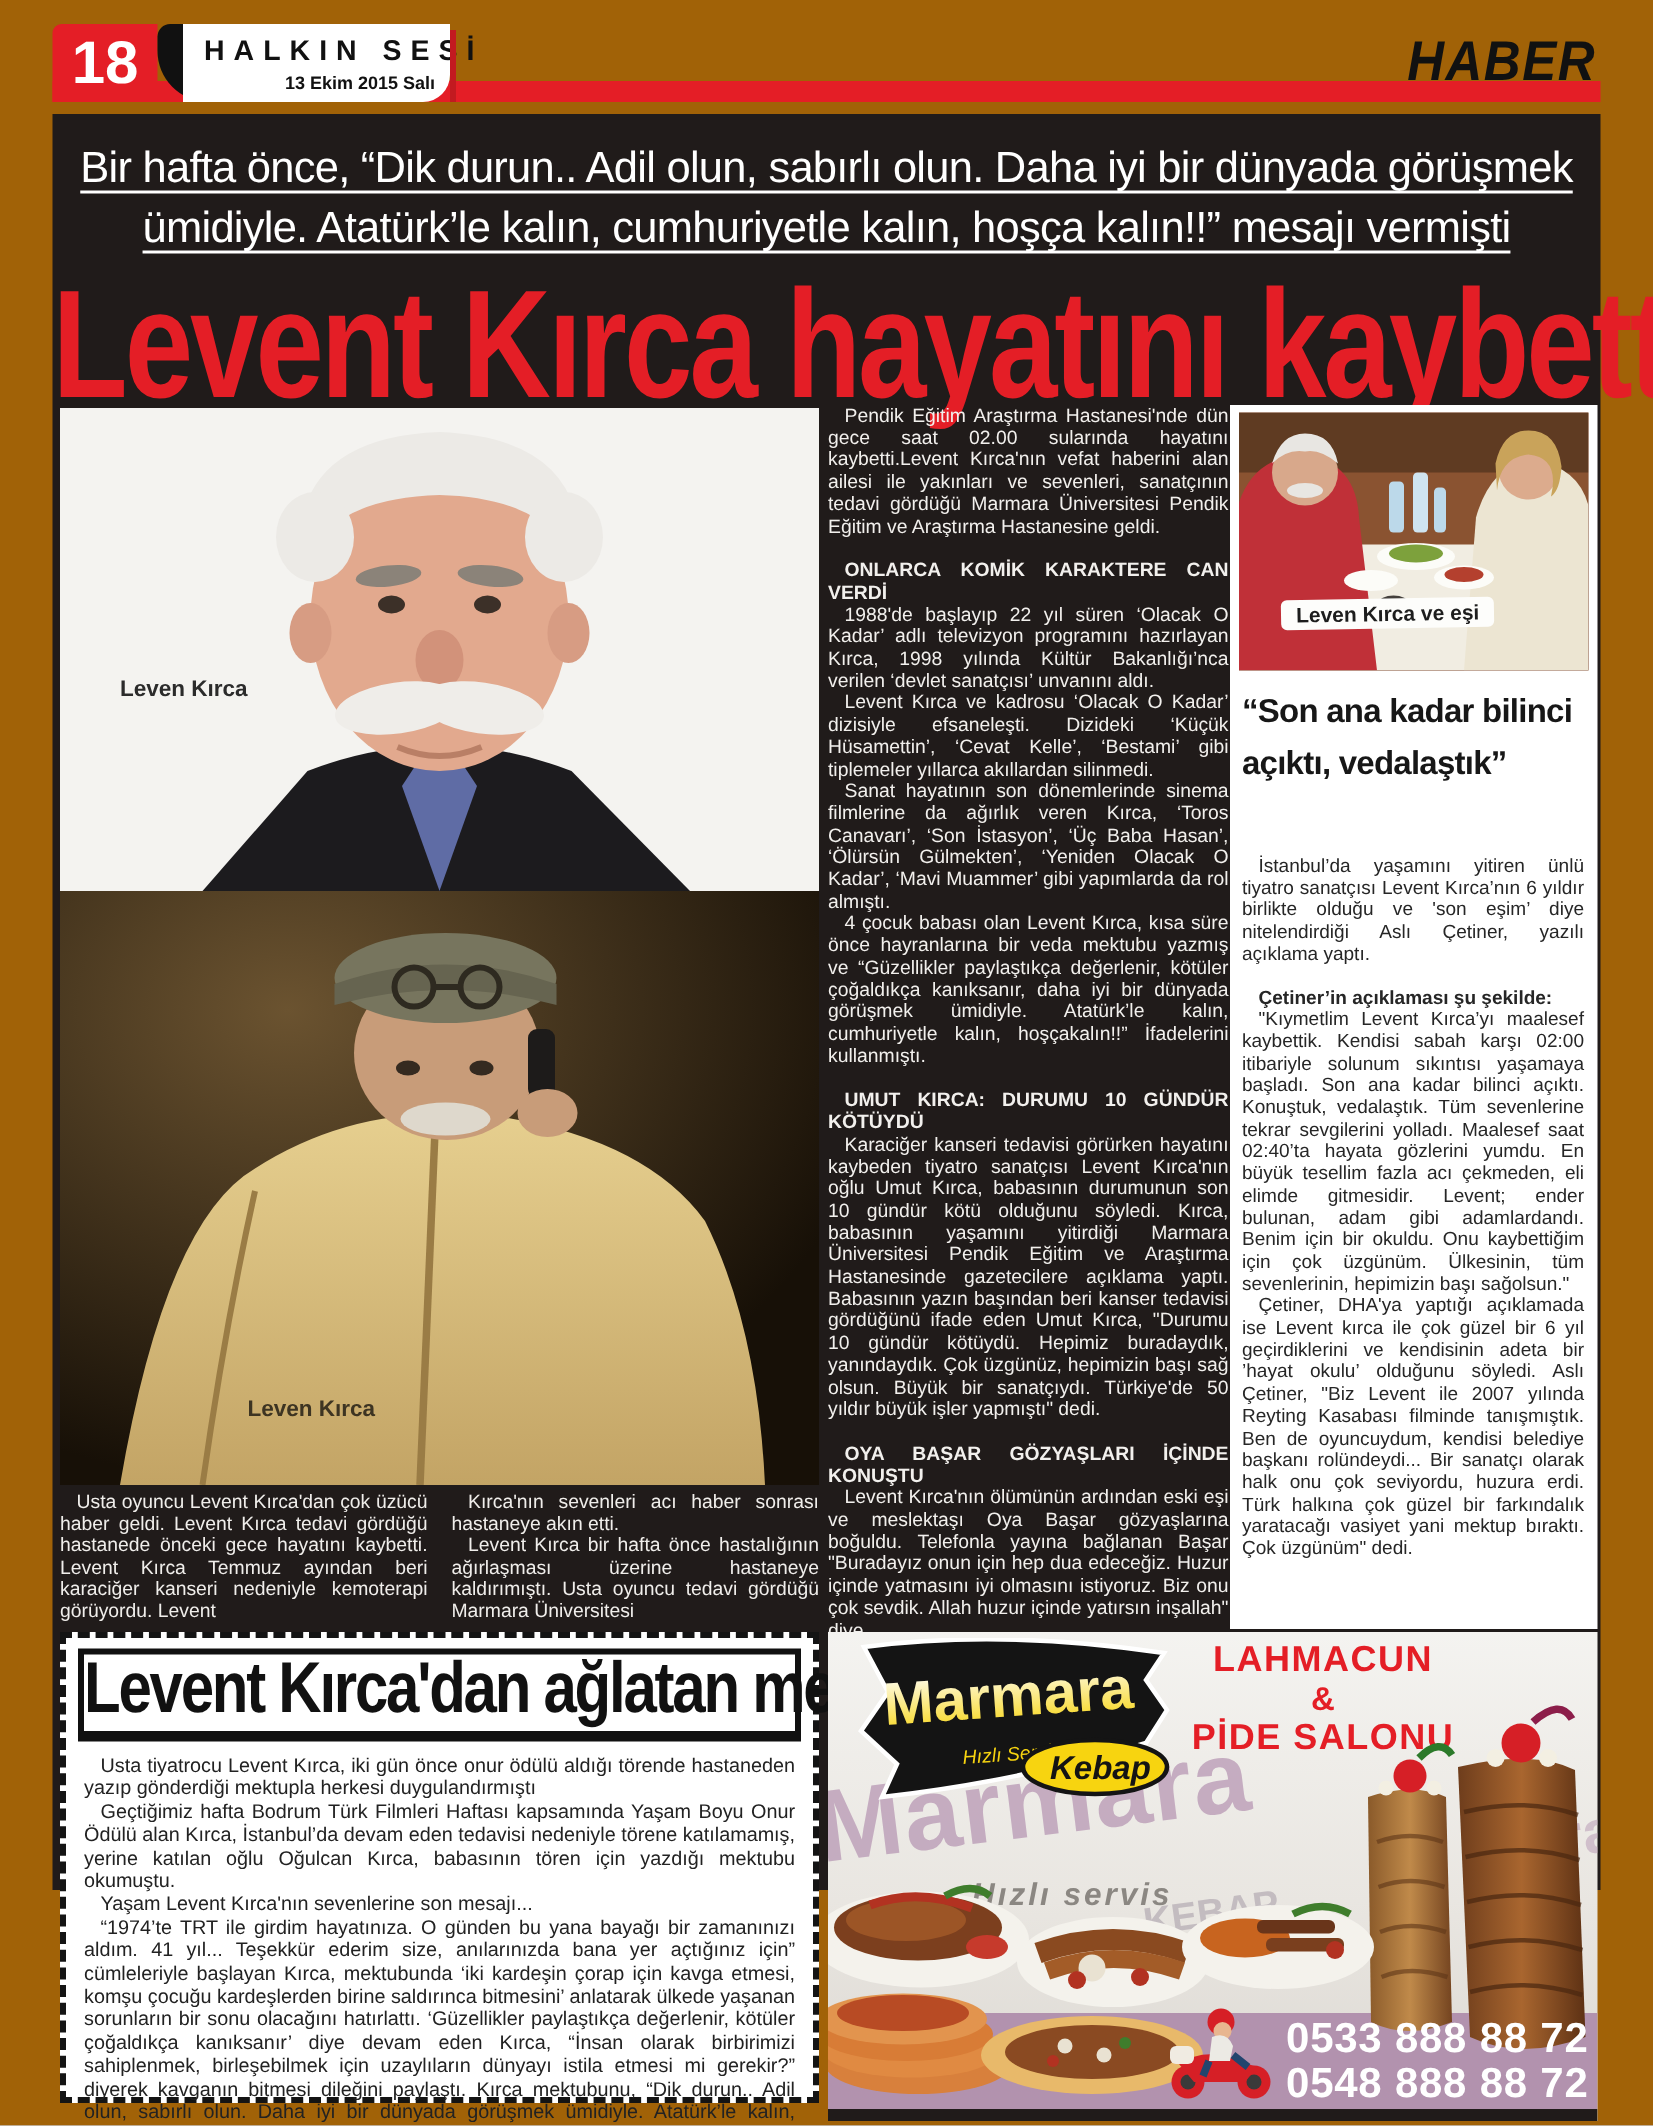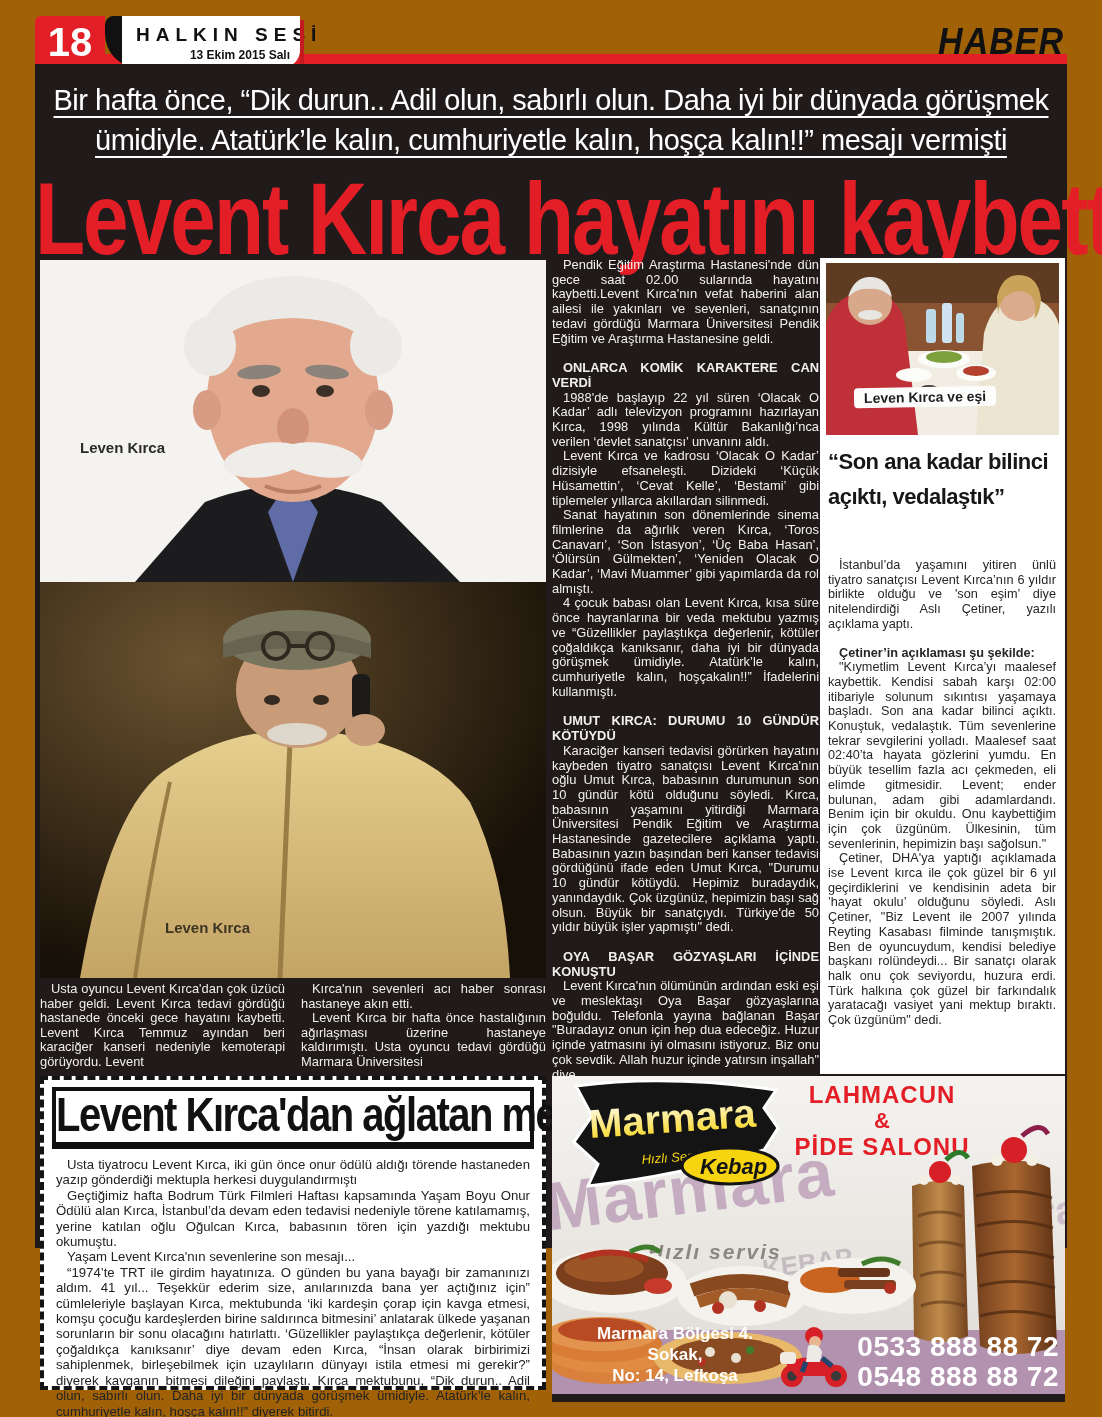--- a/index.html
+++ b/index.html
@@ -13,21 +13,21 @@
   .mast-curve{position:absolute;left:105px;top:16px;width:34px;height:52px;background:#111;
               border-bottom-left-radius:40px;border-top-left-radius:10px;}
   .mast-panel{position:absolute;left:122px;top:16px;width:178px;height:52px;background:#fff;
               border-bottom-right-radius:18px;}
   .mast-title{position:absolute;left:14px;top:8px;font-weight:bold;font-size:19px;letter-spacing:6px;color:#111;white-space:nowrap;}
   .mast-date{position:absolute;right:10px;top:32px;font-weight:bold;font-size:12px;color:#111;white-space:nowrap;}
   .mast-rule{position:absolute;left:300px;top:20px;width:4px;height:48px;background:#c21a20;}
   .haber{position:absolute;right:38px;top:22px;font-size:34px;font-weight:800;font-style:italic;
          color:#111;letter-spacing:1px;transform:scaleY(1.1);}
   
-  .black{position:absolute;left:35px;top:64px;width:1032px;height:1184px;background:#201b1a;}
+  .black{position:absolute;left:35px;top:76px;width:1032px;height:1184px;background:#201b1a;}
   .quote{position:absolute;left:16px;top:16px;width:1000px;text-align:center;color:#fff;
          font-size:29px;line-height:40px;font-weight:500;letter-spacing:-0.5px;}
   .quote span{text-decoration:underline;text-underline-offset:6px;text-decoration-thickness:2px;}
   .main-headline{position:absolute;left:0;top:96px;width:1032px;text-align:center;color:#e41e26;
          font-size:82px;font-weight:800;letter-spacing:-2px;white-space:nowrap;
          transform:scaleY(1.25);transform-origin:center top;}
   
   .photo1{position:absolute;left:5px;top:196px;width:506px;height:322px;background:#f4f3f0;overflow:hidden;}
   .photo2{position:absolute;left:5px;top:518px;width:506px;height:396px;background:#17110c;overflow:hidden;}
   .caption1{position:absolute;left:45px;top:375px;font-size:15px;font-weight:bold;color:#2b2b2b;}
@@ -339,24 +339,20 @@
               <stop offset="1" stop-color="#f7d410"></stop>
           </linearGradient>
         </defs>
         <path d="M18 6 Q110 -6 218 10 L206 28 L220 48 L206 70 Q120 96 30 106 L40 84 L16 62 L34 36 Z" fill="#141414" stroke="#fff" stroke-width="3"></path>
         <text x="32" y="58" font-family="Liberation Sans, sans-serif" font-size="40" font-weight="bold" fill="url(#lg)" transform="rotate(-4 32 58)">Marmara</text>
         <text x="84" y="84" font-family="Liberation Sans, sans-serif" font-size="13" font-style="italic" fill="#f7d410" transform="rotate(-4 84 84)">Hızlı Servis</text>
         <ellipse cx="172" cy="86" rx="48" ry="18" fill="#f7d410" stroke="#141414" stroke-width="3"></ellipse>
         <text x="142" y="94" font-family="Liberation Sans, sans-serif" font-size="22" font-weight="bold" font-style="italic" fill="#141414">Kebap</text>
       </svg>
 
-      <div class="ad-addr">
-        <div>Marmara Bölgesi 4. Sokak,</div>
-        <div>No: 14, Lefkoşa</div>
-      </div>
 
       <svg class="scooter" width="78" height="72" viewBox="0 0 78 72">
         <circle cx="18" cy="58" r="11" fill="#d61f26"></circle>
           <circle cx="18" cy="58" r="5" fill="#3a3a3a"></circle>
         <circle cx="62" cy="58" r="11" fill="#d61f26"></circle>
           <circle cx="62" cy="58" r="5" fill="#3a3a3a"></circle>
         <path d="M12 46 Q30 34 52 44 L64 48 L56 58 L22 58 Z" fill="#d61f26"></path>
         <rect x="6" y="34" width="16" height="12" rx="4" fill="#f0ebe2"></rect>
         <circle cx="40" cy="18" r="9" fill="#d61f26"></circle>
         <circle cx="41" cy="24" r="6" fill="#e8b690"></circle>

